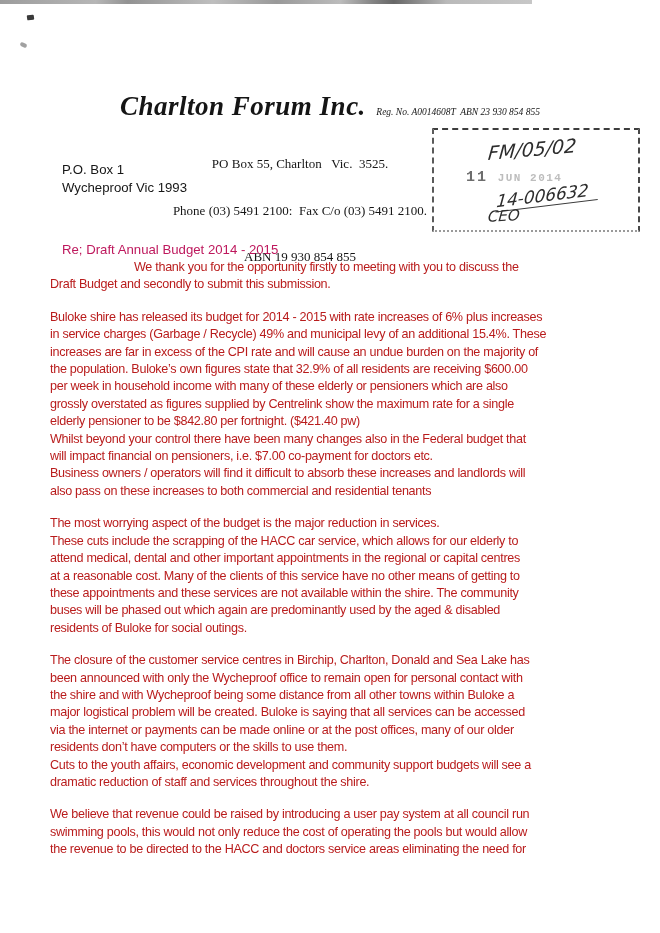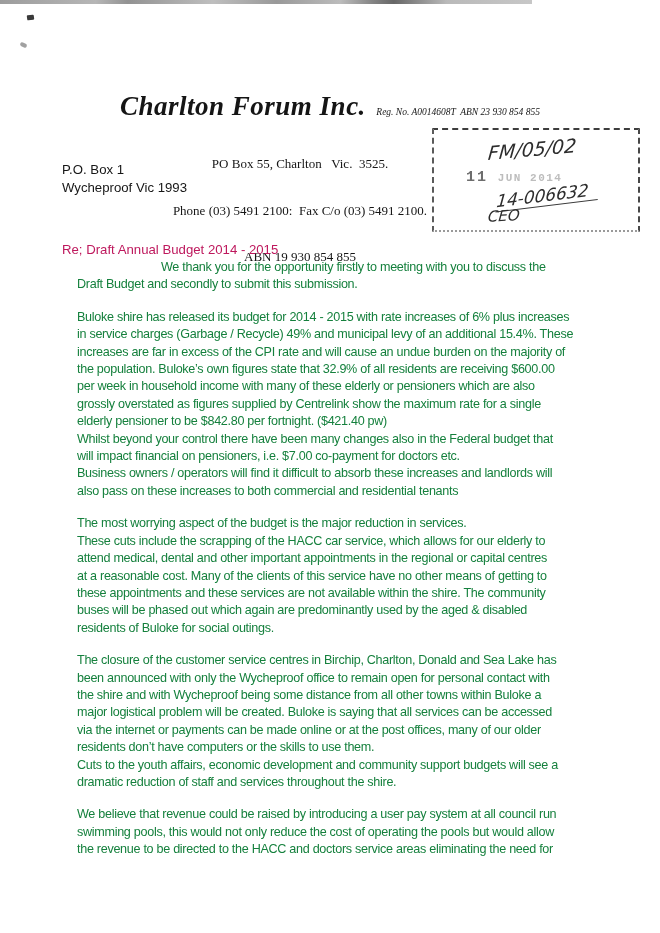--- a/index.html
+++ b/index.html
@@ -60,22 +60,22 @@
   .stamp-date { position: absolute; left: 32px; top: 38px; font-family: "Liberation Mono", monospace; white-space: nowrap; }
   .stamp-date .day { color: #6d6d6d; font-weight: bold; font-size: 15px; letter-spacing: 2px; }
   .stamp-date .rest { color: #bdbdbd; font-size: 11px; letter-spacing: 1.5px; font-weight: bold; }
   .stamp-number { position: absolute; left: 62px; top: 55px; font-size: 17px; transform: rotate(-7deg) skewX(-12deg); border-bottom: 1.5px solid #3a3a3a; padding-right: 10px; }
   .stamp-annotation { position: absolute; left: 54px; top: 77px; font-size: 15px; transform: rotate(-3deg) skewX(-8deg); }
 
   
   .recipient { position: absolute; left: 62px; top: 161px; font-size: 13.2px; line-height: 17.6px; color: #161616; }
   .subject   { position: absolute; left: 62px; top: 242px; font-size: 13.2px; color: #be185d; }
   .body-text {
-    position: absolute; left: 77px; top: 259px; width: 574px;
-    font-size: 12.6px; line-height: 17.4px; letter-spacing: -0.3px; color: #15803d;
+    position: absolute; left: 50px; top: 259px; width: 574px;
+    font-size: 12.6px; line-height: 17.4px; letter-spacing: -0.3px; color: #b91c1c;
   }
   .body-text p { margin: 0 0 15px 0; white-space: pre-wrap; }
   .body-text p.first { text-indent: 84px; }
 </style>
 </head>
 <body>
 
 <div class="page">
 
   <div class="top-strip"></div>

